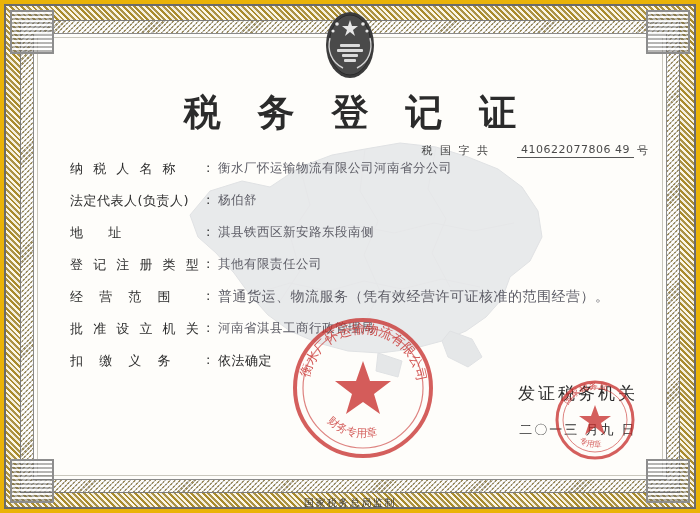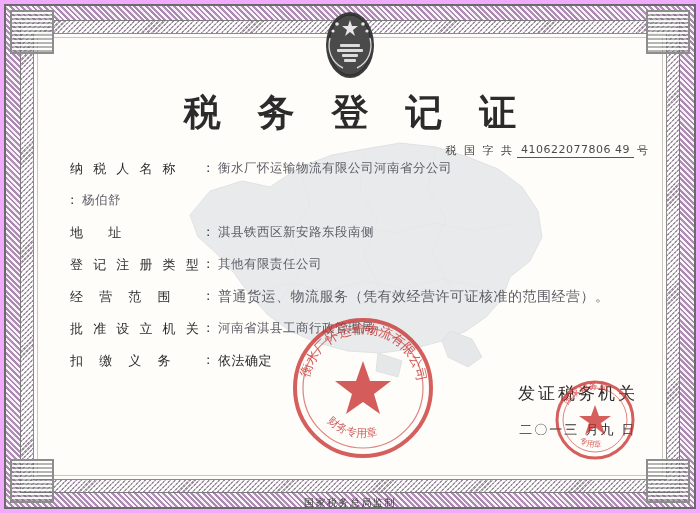--- a/index.html
+++ b/index.html
@@ -8,21 +8,21 @@
     width: 700px; height: 513px;
     overflow: hidden;
     font-family: "DejaVu Sans", sans-serif;
     background: #ffffff;
   }
 
   #cert {
     position: relative;
     width: 700px;
     height: 513px;
-    background: #f0abfc;
+    background: #eab308;
     overflow: hidden;
   }
 
   
   .border-outer {
     position: absolute;
     left: 4px; top: 4px;
     width: 692px; height: 505px;
     border: 2px solid #6b6b6b;
     background:
@@ -114,20 +114,21 @@
     color: #3a3a3a;
     z-index: 5;
   }
   .numline .lbl { letter-spacing: 2px; }
   .numline .code {
     border-bottom: 1px solid #555;
     padding: 0 4px 1px 4px;
     font-size: 11px;
     color: #4a4a4a;
     letter-spacing: 0.5px;
+    margin-left: 24px;
   }
   .numline .suffix { font-size: 11px; }
 
   
   .fields {
     position: absolute;
     left: 70px; top: 160px;
     width: 560px;
     z-index: 5;
   }
@@ -282,20 +283,21 @@
 
   <div class="fields">
 
     <div class="row">
       <span class="label sp3">纳 税 人 名 称</span>
       <span class="colon">:</span>
       <span class="value">衡水厂怀运输物流有限公司河南省分公司</span>
     </div>
 
     <div class="row">
+      <span class="label">法定代表人(负责人)</span>
       <span class="colon">:</span>
       <span class="value">杨伯舒</span>
     </div>
 
     <div class="row">
       <span class="label sp2">地          址</span>
       <span class="colon">:</span>
       <span class="value">淇县铁西区新安路东段南侧</span>
     </div>
 

